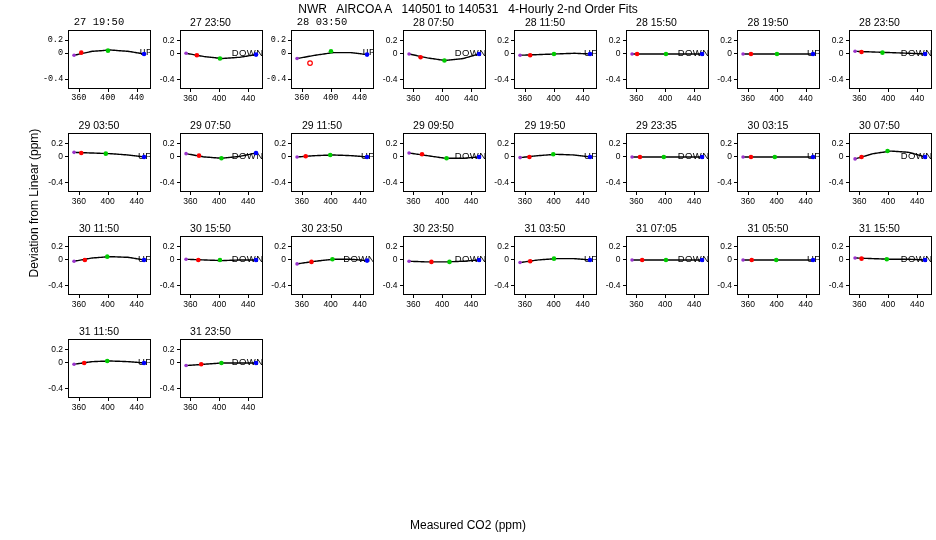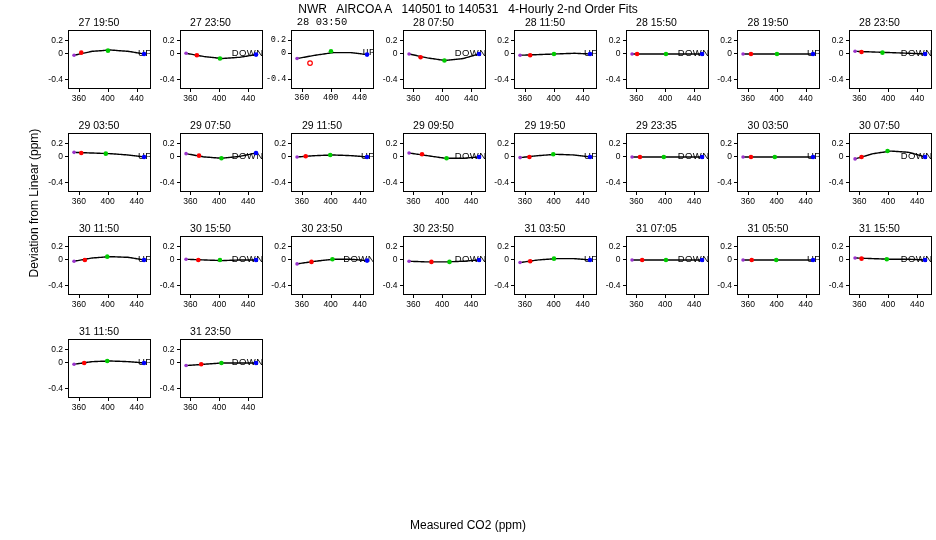--- a/index.html
+++ b/index.html
@@ -131,21 +131,21 @@
   }
 </style>
 </head>
 <body>
 
 <div class="main-title">NWR   AIRCOA A   140501 to 140531   4-Hourly 2-nd Order Fits</div>
 
 <div class="ylabel">Deviation from Linear (ppm)</div>
 
 <div class="grid">
-    <div class="panel" style="left: 0px; top: 0px;">
+    <div class="panel" style="left: 0px; top: 0px; font-family: Liberation Mono, monospace;">
       <div class="panel-title">27 19:50</div>
       <div class="plotbox">
         <div class="dir-label">UP</div>
         <svg class="curve" width="83" height="59">
           <polyline points="5.05,24.26 6.28,23.99 7.50,23.72 8.72,23.46 9.95,23.19 11.17,22.92 12.39,22.66 13.62,22.39 14.84,22.12 16.06,21.86 17.29,21.59 18.51,21.32 19.73,21.06 20.95,20.79 22.18,20.52 23.40,20.30 24.62,20.21 25.85,20.12 27.07,20.03 28.29,19.94 29.52,19.86 30.74,19.77 31.96,19.68 33.19,19.59 34.41,19.50 35.63,19.41 36.86,19.32 38.08,19.23 39.30,19.14 40.53,19.06 41.75,19.06 42.97,19.14 44.20,19.23 45.42,19.32 46.64,19.41 47.87,19.50 49.09,19.59 50.31,19.68 51.54,19.77 52.76,19.86 53.98,19.94 55.21,20.03 56.43,20.12 57.65,20.21 58.88,20.30 59.99,20.46 61.07,20.63 62.14,20.81 63.22,20.99 64.30,21.17 65.37,21.34 66.45,21.52 67.53,21.70 68.60,21.88 69.68,22.06 70.75,22.23 71.83,22.41 72.91,22.59 73.98,22.77 75.06,22.94" fill="none" stroke="#000000" stroke-width="1.4"></polyline>
           <circle cx="5.05" cy="24.26" r="1.8" fill="#9933cc"></circle>
           <circle cx="12.27" cy="21.63" r="2.3" fill="#ff0000"></circle>
           <circle cx="38.97" cy="19.67" r="2.3" fill="#00cc00"></circle>
           <circle cx="75.06" cy="22.94" r="2.3" fill="#0000ff"></circle>
         </svg>
@@ -482,21 +482,21 @@
       <div class="ytick-label" style="left: -1px; top: 19.8333px;">0.2</div>
       <div class="ytick-mark" style="left: 21px; top: 23.8333px;"></div>
       <div class="xtick-mark" style="left: 34.8261px; top: 73px;"></div>
       <div class="xtick-label" style="left: 22.8261px; top: 78px;">360</div>
       <div class="xtick-mark" style="left: 63.6957px; top: 73px;"></div>
       <div class="xtick-label" style="left: 51.6957px; top: 78px;">400</div>
       <div class="xtick-mark" style="left: 92.5652px; top: 73px;"></div>
       <div class="xtick-label" style="left: 80.5652px; top: 78px;">440</div>
     </div>
     <div class="panel" style="left: 669px; top: 103px;">
-      <div class="panel-title">30 03:50</div>
+      <div class="panel-title">30 03:15</div>
       <div class="plotbox">
         <div class="dir-label">UP</div>
         <svg class="curve" width="83" height="59">
           <polyline points="5.05,22.94 6.28,22.94 7.50,22.94 8.72,22.94 9.95,22.94 11.17,22.94 12.39,22.94 13.62,22.94 14.84,22.94 16.06,22.94 17.29,22.94 18.51,22.94 19.73,22.94 20.95,22.94 22.18,22.94 23.40,22.94 24.62,22.94 25.85,22.94 27.07,22.94 28.29,22.94 29.52,22.94 30.74,22.94 31.96,22.94 33.19,22.94 34.41,22.94 35.63,22.94 36.86,22.94 38.08,22.94 39.30,22.94 40.53,22.94 41.75,22.94 42.97,22.94 44.20,22.94 45.42,22.94 46.64,22.94 47.87,22.94 49.09,22.94 50.31,22.94 51.54,22.94 52.76,22.94 53.98,22.94 55.21,22.94 56.43,22.94 57.65,22.94 58.88,22.94 59.99,22.94 61.07,22.94 62.14,22.94 63.22,22.94 64.30,22.94 65.37,22.94 66.45,22.94 67.53,22.94 68.60,22.94 69.68,22.94 70.75,22.94 71.83,22.94 72.91,22.94 73.98,22.94 75.06,22.94" fill="none" stroke="#000000" stroke-width="1.4"></polyline>
           <circle cx="5.05" cy="22.94" r="1.8" fill="#9933cc"></circle>
           <circle cx="12.99" cy="22.94" r="2.3" fill="#ff0000"></circle>
           <circle cx="36.81" cy="22.94" r="2.3" fill="#00cc00"></circle>
           <circle cx="75.06" cy="22.94" r="2.3" fill="#0000ff"></circle>
         </svg>
       </div>

